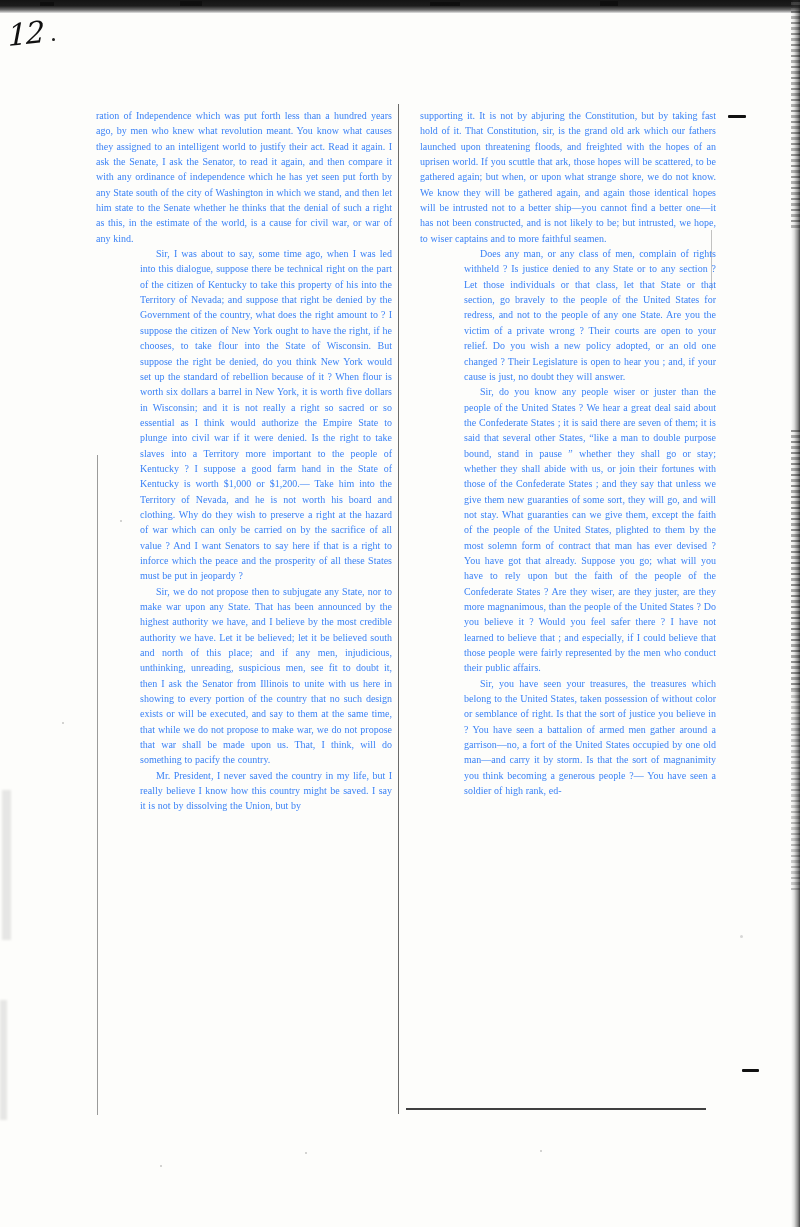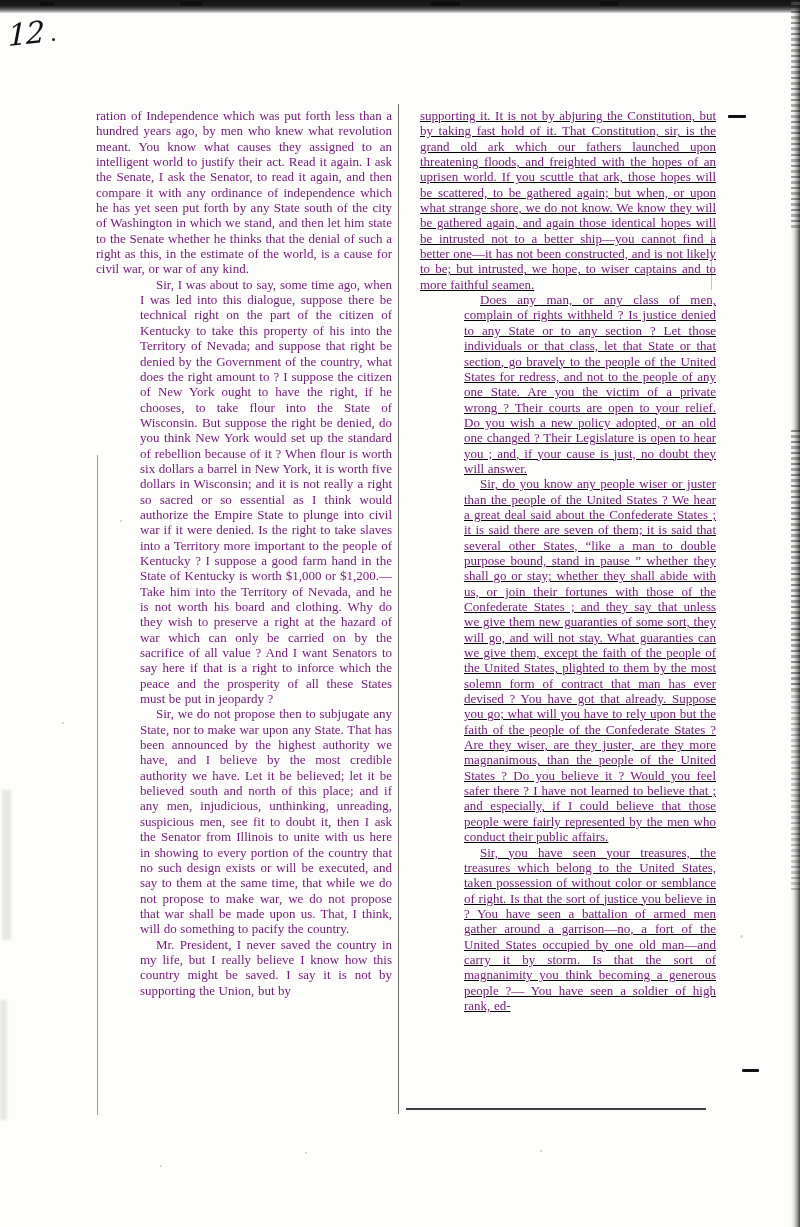--- a/index.html
+++ b/index.html
@@ -92,21 +92,21 @@
     top: 108px;
     width: 620px;
     display: flex;
     gap: 0;
   }
   .col {
     width: 296px;
     position: relative;
   }
   .col-left  { padding-right: 12px; }
-  .col-right { padding-left: 16px; text-decoration: underline; }
+  .col-right { padding-left: 16px; }
 
   
   .rule {
     position: absolute;
     width: 1px;
     background: #3a3a3a;
   }
   .rule-left {
     left: 97px;
     top: 455px;
@@ -132,25 +132,25 @@
     left: 406px;
     top: 1108px;
     width: 300px;
     height: 2px;
     background: #1f1f1f;
     opacity: .85;
   }
 
   p {
     margin: 0;
-    font-size: 13px;
+    font-size: 10px;
     line-height: 15.35px;
     text-align: justify;
     text-justify: inter-word;
-    color: #701a75;
+    color: #3b82f6;
     word-spacing: .3px;
   }
   p.indent { text-indent: 16px; margin-left: 44px; }
 
   
   .tick {
     position: absolute;
     background: #111;
     height: 3px;
     border-radius: 1px;
@@ -195,21 +195,21 @@
 
   <div class="tick tick-top"></div>
   <div class="tick tick-bottom"></div>
 
   <div class="columns">
 
     <div class="col col-left">
       <p>ration of Independence which was put forth less than a hundred years ago, by men who knew what revolution meant. You know what causes they assigned to an intelligent world to justify their act. Read it again. I ask the Senate, I ask the Senator, to read it again, and then compare it with any ordinance of independence which he has yet seen put forth by any State south of the city of Washington in which we stand, and then let him state to the Senate whether he thinks that the denial of such a right as this, in the estimate of the world, is a cause for civil war, or war of any kind.</p>
       <p class="indent">Sir, I was about to say, some time ago, when I was led into this dialogue, suppose there be technical right on the part of the citizen of Kentucky to take this property of his into the Territory of Nevada; and suppose that right be denied by the Government of the country, what does the right amount to ? I suppose the citizen of New York ought to have the right, if he chooses, to take flour into the State of Wisconsin. But suppose the right be denied, do you think New York would set up the standard of rebellion because of it ? When flour is worth six dollars a barrel in New York, it is worth five dollars in Wisconsin; and it is not really a right so sacred or so essential as I think would authorize the Empire State to plunge into civil war if it were denied. Is the right to take slaves into a Territory more important to the people of Kentucky ? I suppose a good farm hand in the State of Kentucky is worth $1,000 or $1,200.— Take him into the Territory of Nevada, and he is not worth his board and clothing. Why do they wish to preserve a right at the hazard of war which can only be carried on by the sacrifice of all value ? And I want Senators to say here if that is a right to inforce which the peace and the prosperity of all these States must be put in jeopardy ?</p>
       <p class="indent">Sir, we do not propose then to subjugate any State, nor to make war upon any State. That has been announced by the highest authority we have, and I believe by the most credible authority we have. Let it be believed; let it be believed south and north of this place; and if any men, injudicious, unthinking, unreading, suspicious men, see fit to doubt it, then I ask the Senator from Illinois to unite with us here in showing to every portion of the country that no such design exists or will be executed, and say to them at the same time, that while we do not propose to make war, we do not propose that war shall be made upon us. That, I think, will do something to pacify the country.</p>
-      <p class="indent">Mr. President, I never saved the country in my life, but I really believe I know how this country might be saved. I say it is not by supporting the Union, but by</p>
+      <p class="indent">Mr. President, I never saved the country in my life, but I really believe I know how this country might be saved. I say it is not by dissolving the Union, but by</p>
     </div>
 
     <div class="col col-right">
       <p>supporting it. It is not by abjuring the Constitution, but by taking fast hold of it. That Constitution, sir, is the grand old ark which our fathers launched upon threatening floods, and freighted with the hopes of an uprisen world. If you scuttle that ark, those hopes will be scattered, to be gathered again; but when, or upon what strange shore, we do not know. We know they will be gathered again, and again those identical hopes will be intrusted not to a better ship—you cannot find a better one—it has not been constructed, and is not likely to be; but intrusted, we hope, to wiser captains and to more faithful seamen.</p>
       <p class="indent">Does any man, or any class of men, complain of rights withheld ? Is justice denied to any State or to any section ? Let those individuals or that class, let that State or that section, go bravely to the people of the United States for redress, and not to the people of any one State. Are you the victim of a private wrong ? Their courts are open to your relief. Do you wish a new policy adopted, or an old one changed ? Their Legislature is open to hear you ; and, if your cause is just, no doubt they will answer.</p>
       <p class="indent">Sir, do you know any people wiser or juster than the people of the United States ? We hear a great deal said about the Confederate States ; it is said there are seven of them; it is said that several other States, “like a man to double purpose bound, stand in pause ” whether they shall go or stay; whether they shall abide with us, or join their fortunes with those of the Confederate States ; and they say that unless we give them new guaranties of some sort, they will go, and will not stay. What guaranties can we give them, except the faith of the people of the United States, plighted to them by the most solemn form of contract that man has ever devised ? You have got that already. Suppose you go; what will you have to rely upon but the faith of the people of the Confederate States ? Are they wiser, are they juster, are they more magnanimous, than the people of the United States ? Do you believe it ? Would you feel safer there ? I have not learned to believe that ; and especially, if I could believe that those people were fairly represented by the men who conduct their public affairs.</p>
       <p class="indent">Sir, you have seen your treasures, the treasures which belong to the United States, taken possession of without color or semblance of right. Is that the sort of justice you believe in ? You have seen a battalion of armed men gather around a garrison—no, a fort of the United States occupied by one old man—and carry it by storm. Is that the sort of magnanimity you think becoming a generous people ?— You have seen a soldier of high rank, ed-</p>
     </div>
 
   </div>

